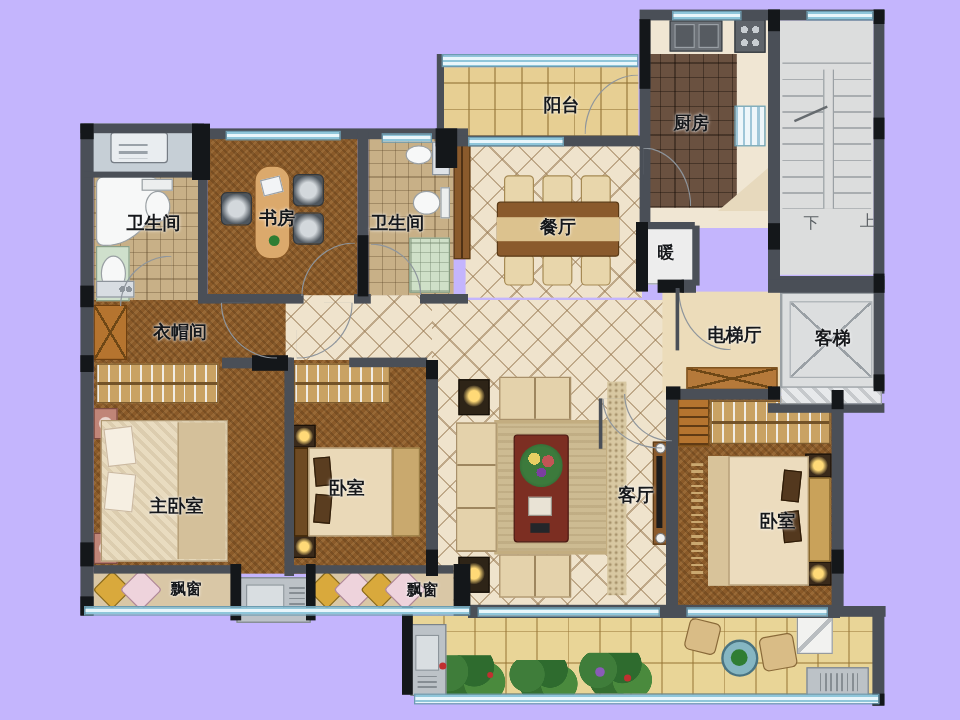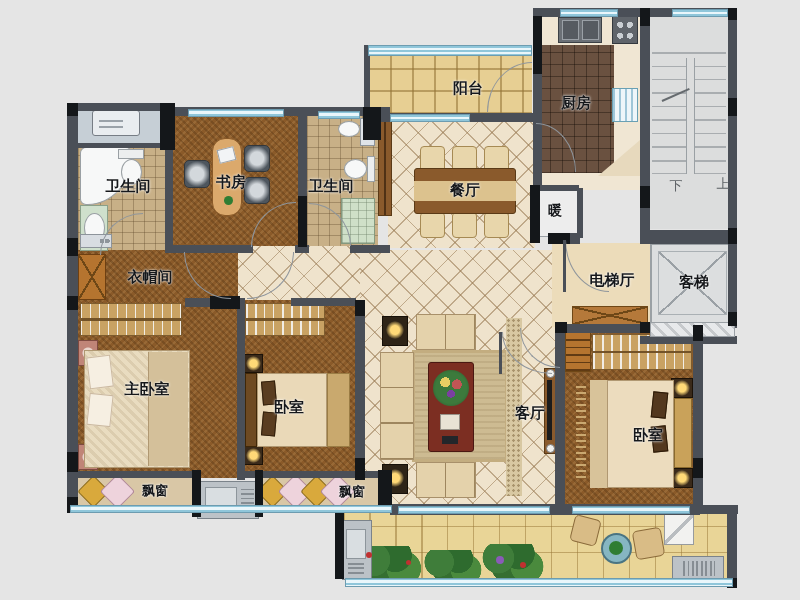--- a/index.html
+++ b/index.html
@@ -1,17 +1,17 @@
 <!DOCTYPE html>
 <html><head>
 <meta charset="utf-8">
 <style>
   *{box-sizing:border-box;margin:0;padding:0}
   html,body{background:#fff}
-  #plan{position:relative;width:800px;height:600px;background:#e5e5e5;overflow:hidden;
+  #plan{position:relative;width:800px;height:600px;background:#c4b5fd;overflow:hidden;
         font-family:"Liberation Sans",sans-serif}
   .abs{position:absolute}
   
   .wall{position:absolute;background:#4a4f57;z-index:5}
   .wallb{position:absolute;background:#14171a;z-index:6}
   
   .win{position:absolute;background:repeating-linear-gradient(180deg,#8fc6da 0 1.5px,#e9f6fb 1.5px 4.2px);border:1px solid #6d9cb0;z-index:7}
   
   .wood{position:absolute;background-color:#8a5a29;background-image:
      repeating-linear-gradient(45deg,rgba(56,33,9,.22) 0 2px,transparent 2px 5px),
@@ -322,20 +322,20 @@
   <div class="lbl lbl-dir" style="left:676px;top:186px">下</div>
   <div class="lbl lbl-dir" style="left:723px;top:184px">上</div>
   <div class="lbl" style="left:128px;top:186px">卫生间</div>
   <div class="lbl" style="left:231px;top:182px">书房</div>
   <div class="lbl" style="left:331px;top:186px">卫生间</div>
   <div class="lbl" style="left:465px;top:190px">餐厅</div>
   <div class="lbl" style="left:555px;top:211px;font-size:14px">暖</div>
   <div class="lbl" style="left:612px;top:280px">电梯厅</div>
   <div class="lbl" style="left:694px;top:282px">客梯</div>
   <div class="lbl" style="left:150px;top:277px">衣帽间</div>
-  <div class="lbl" style="left:147px;top:389px">主卧室</div>
+  <div class="lbl" style="left:147px;top:422px">主卧室</div>
   <div class="lbl" style="left:289px;top:407px">卧室</div>
   <div class="lbl" style="left:530px;top:413px">客厅</div>
   <div class="lbl" style="left:648px;top:435px">卧室</div>
   <div class="lbl lbl-sm" style="left:155px;top:491px">飘窗</div>
   <div class="lbl lbl-sm" style="left:352px;top:492px">飘窗</div>
 
 </div>
 
 </body></html>

